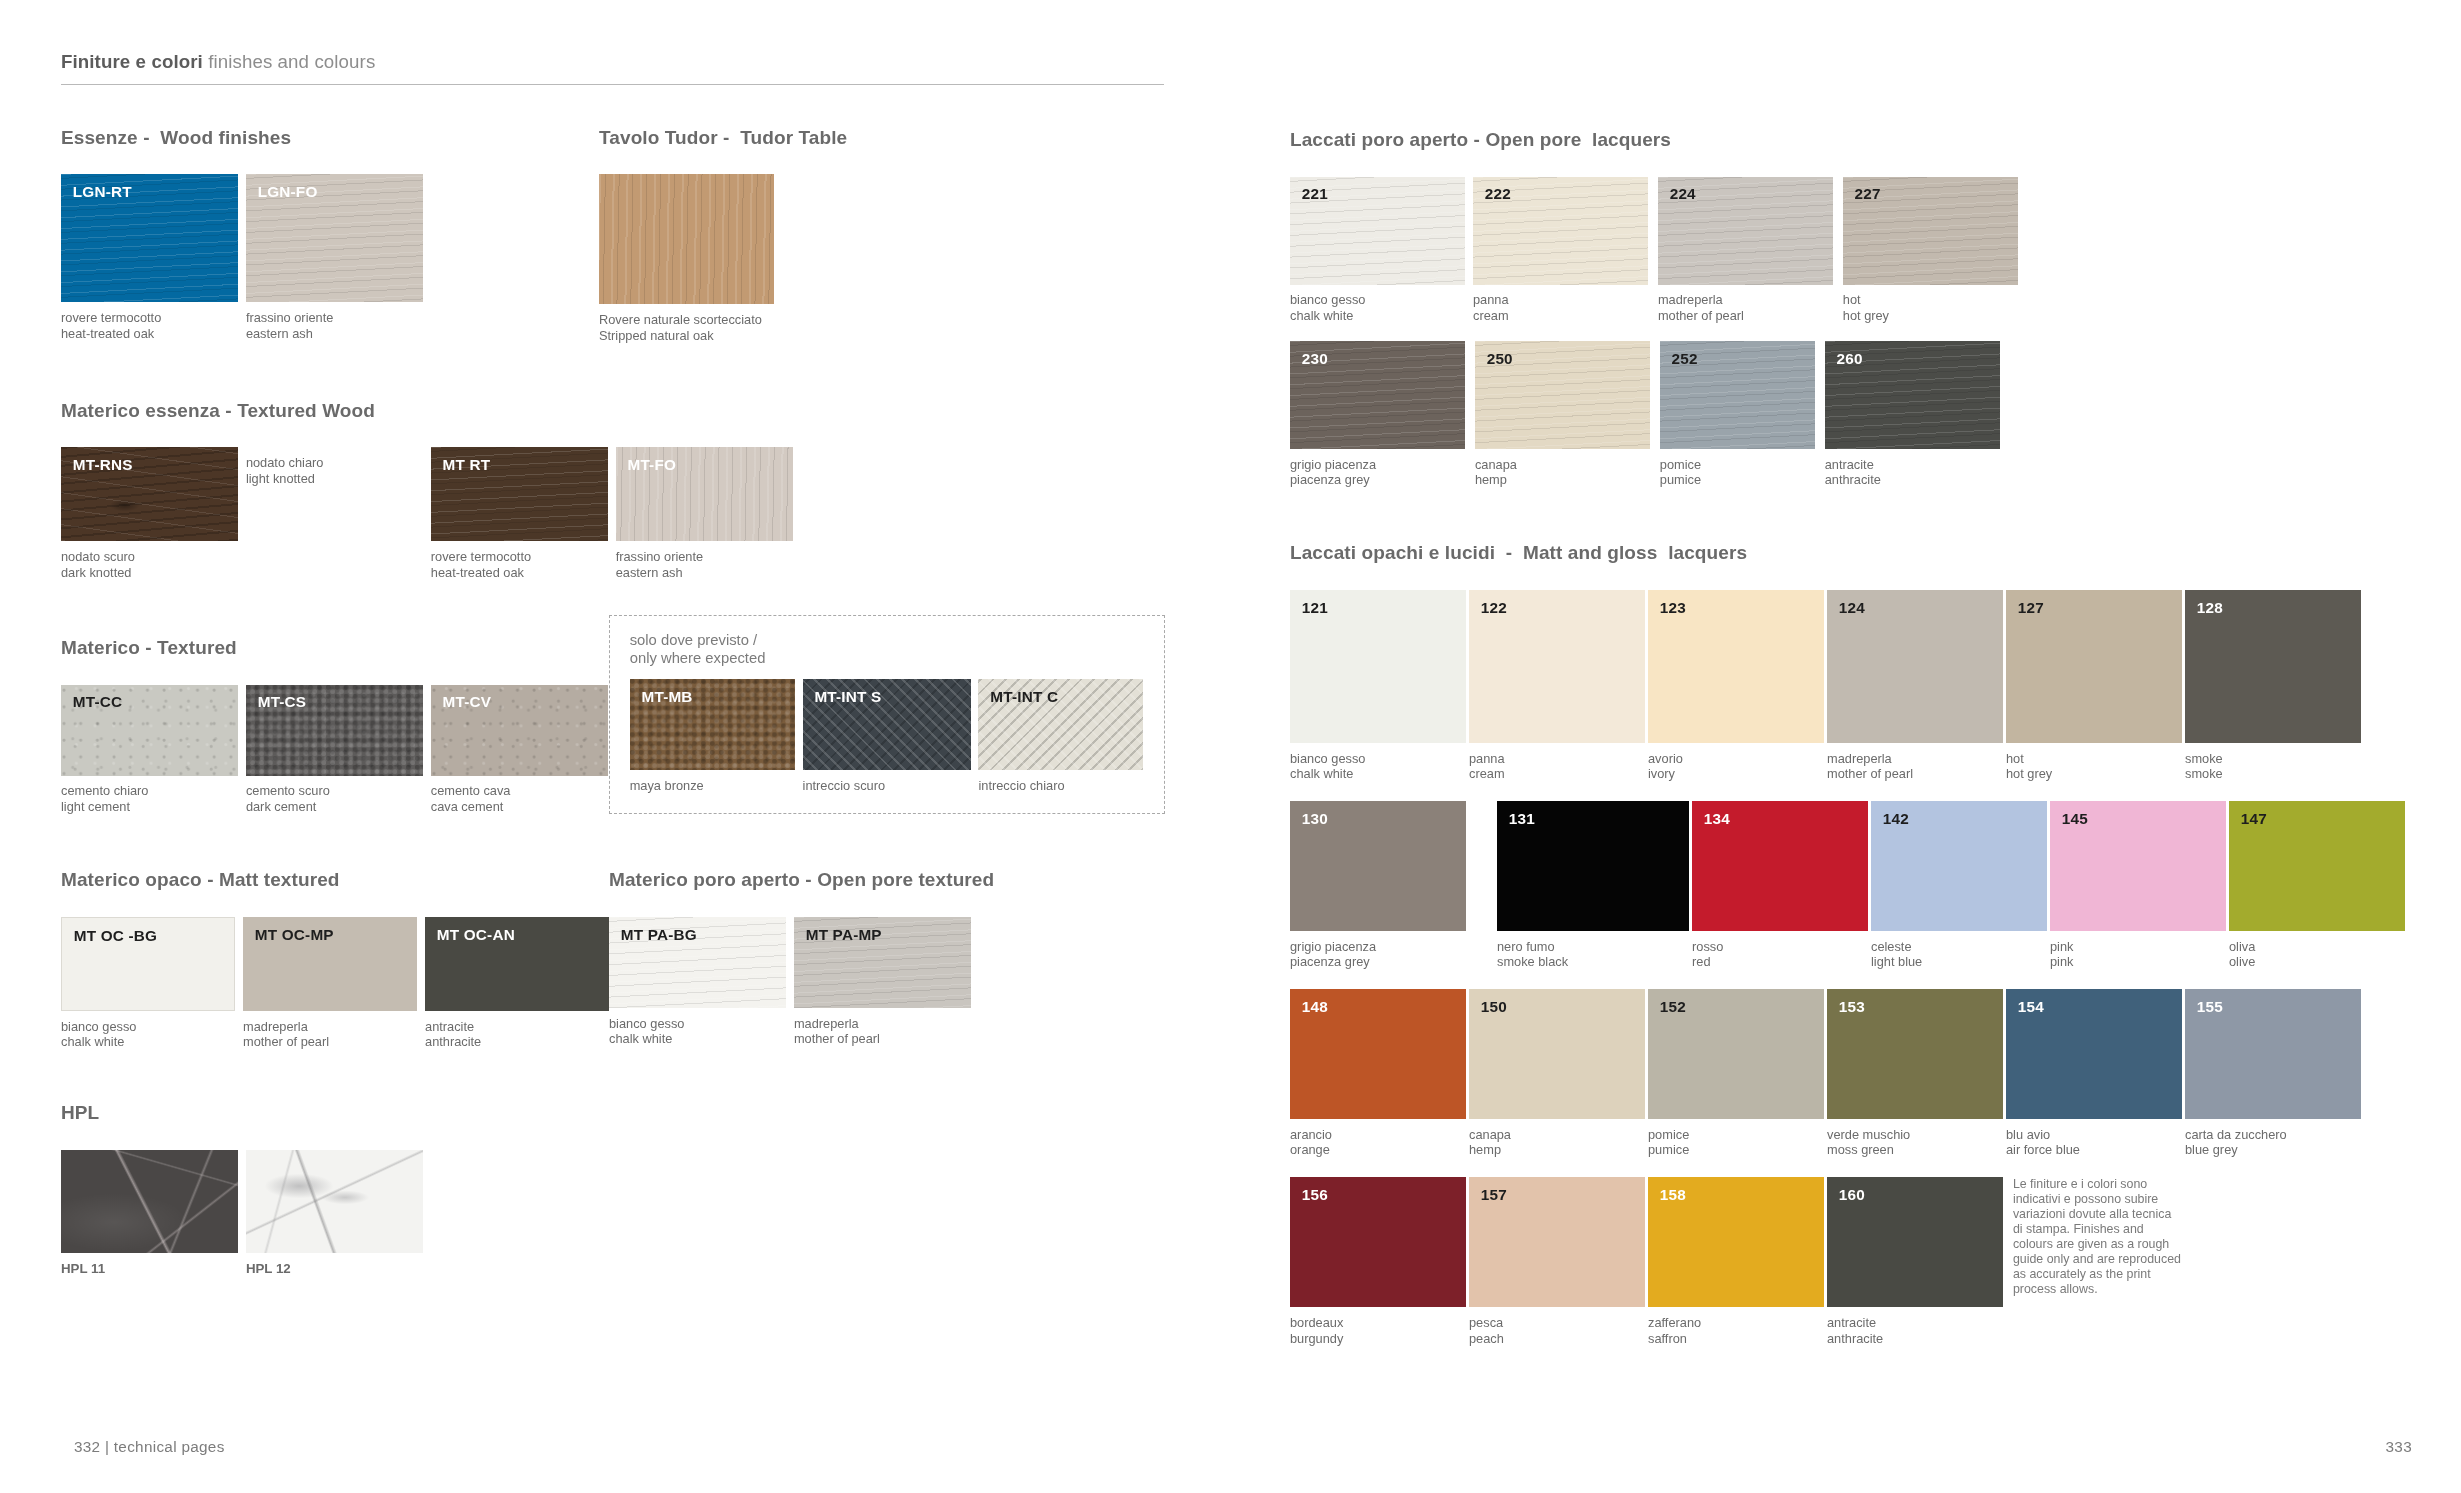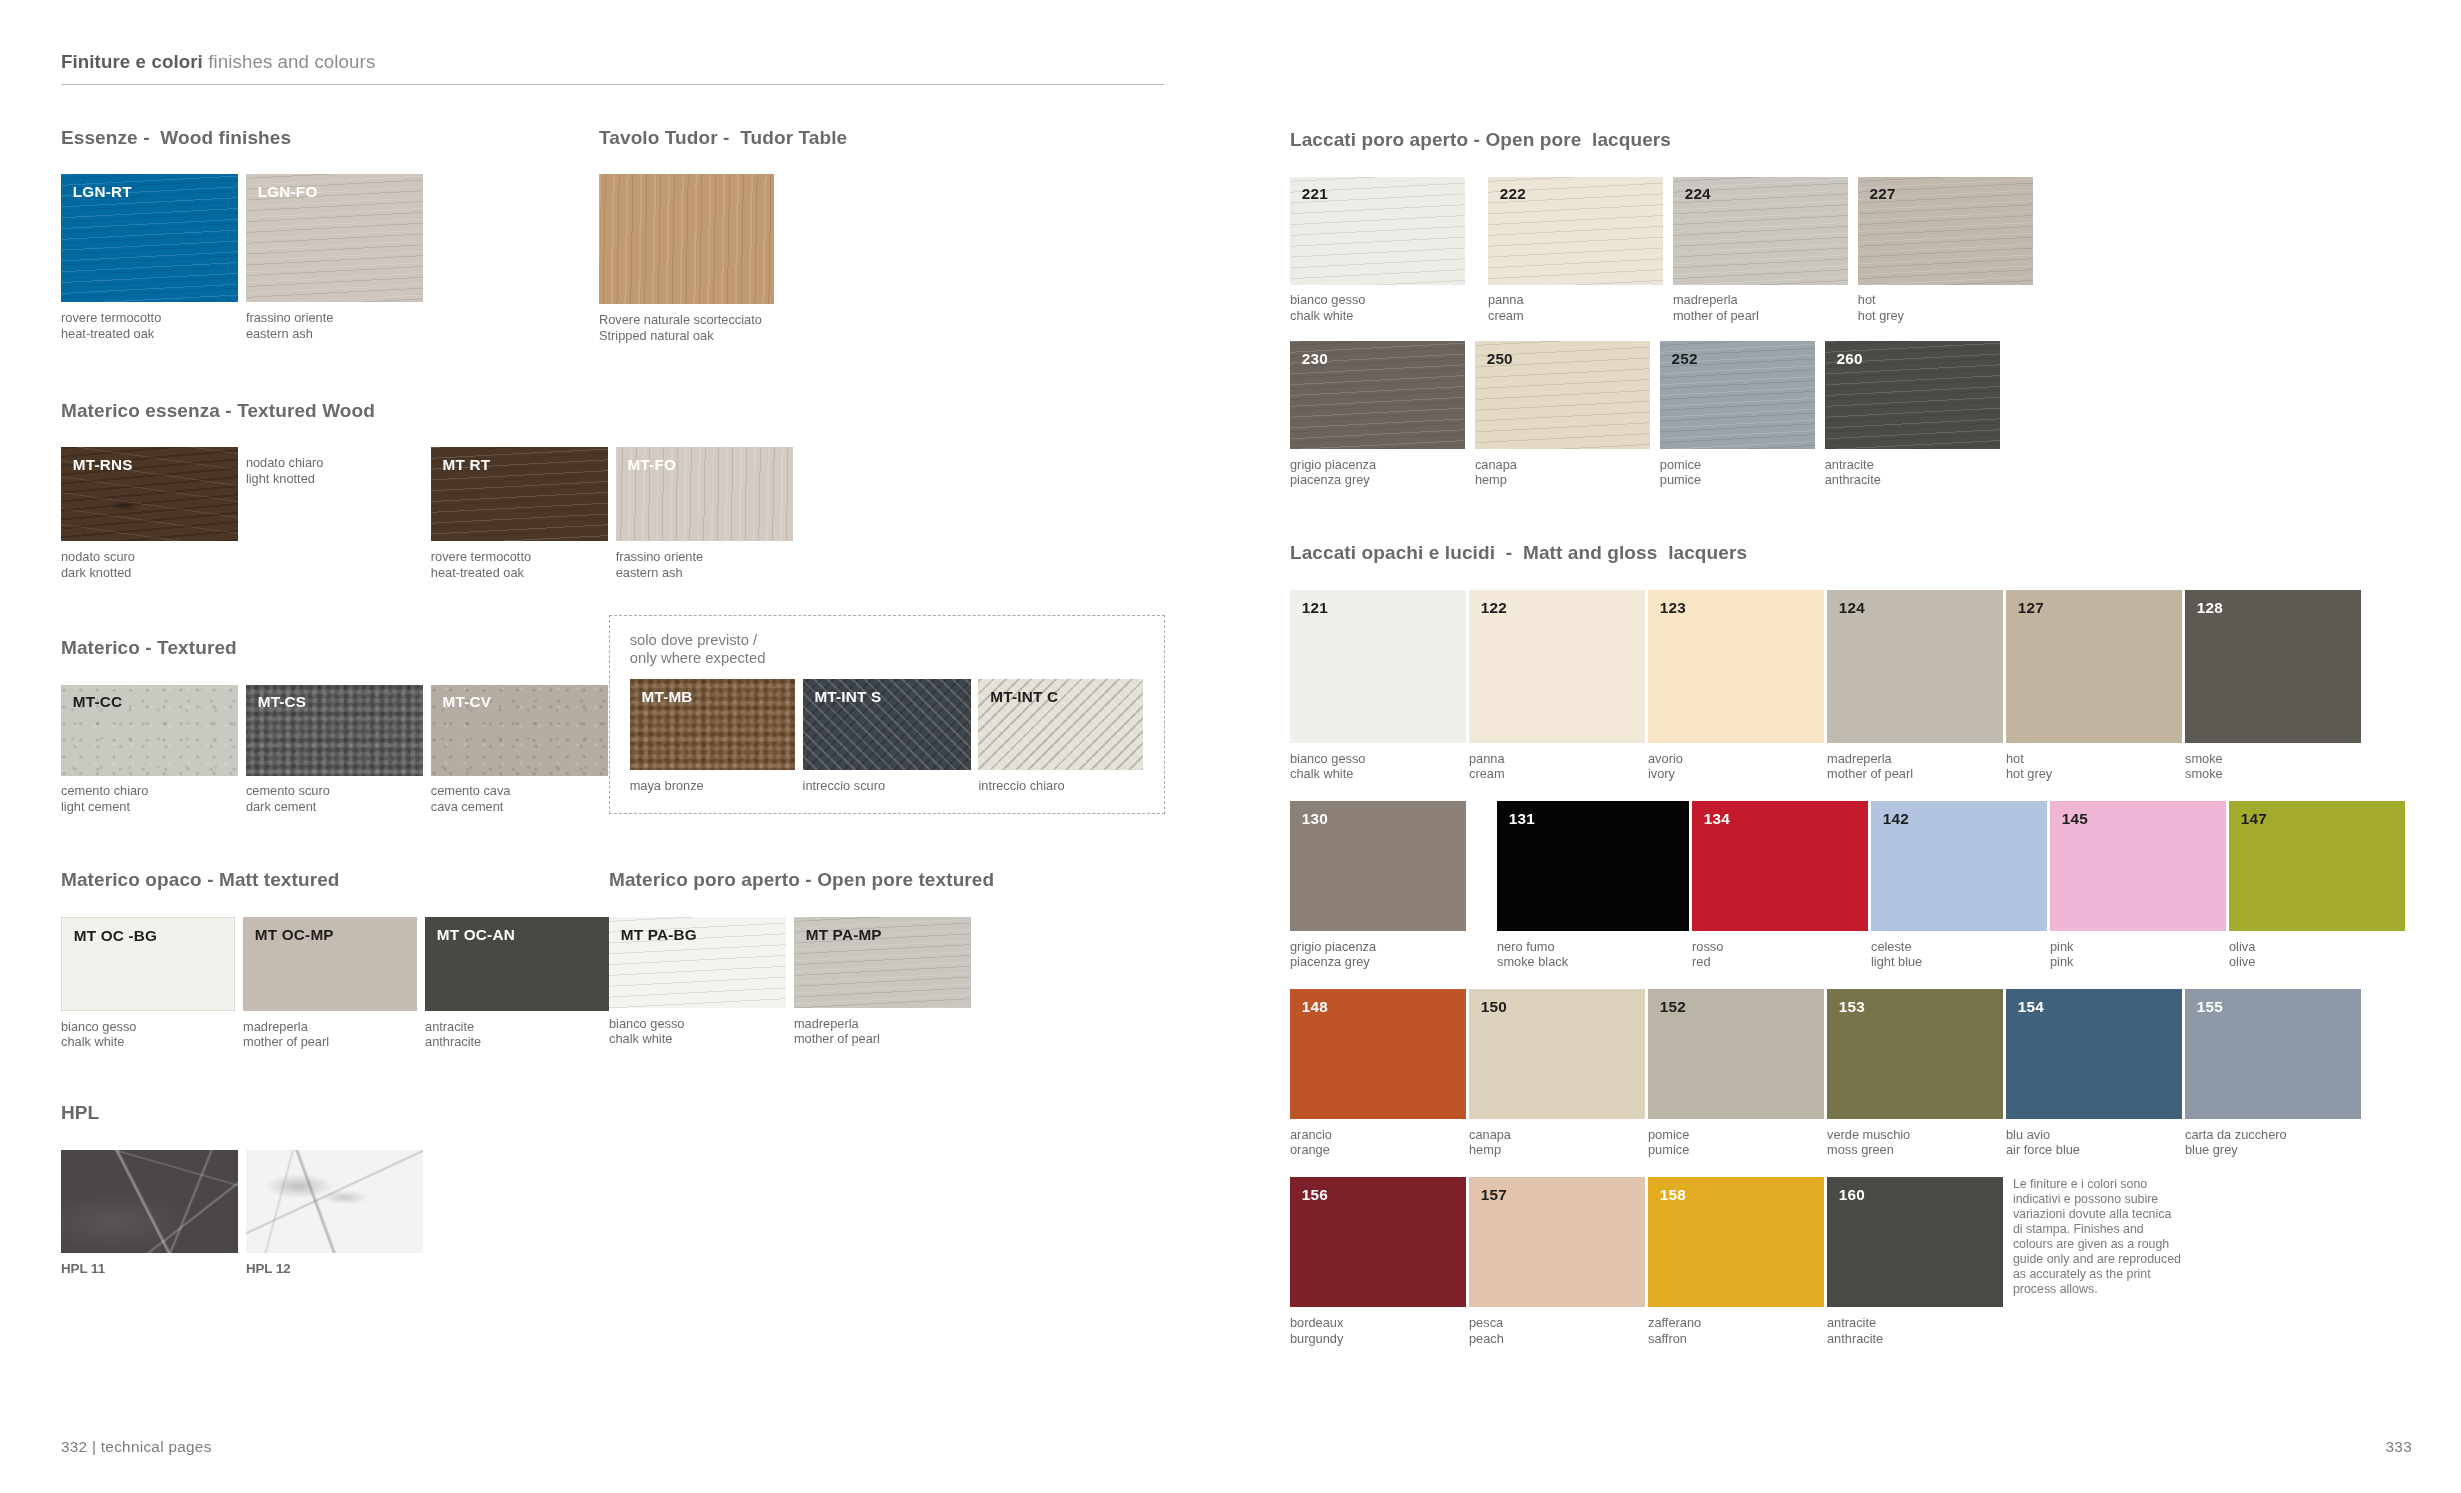--- a/index.html
+++ b/index.html
@@ -183,21 +183,21 @@
   }
 
   
   .footer {
     position: absolute;
     bottom: 37px;
     font-size: 15.3px;
     color: #7c7c7c;
     letter-spacing: 0.3px;
   }
-  .footer-left  { left: 61px; }
+  .footer-left  { left: 74px; }
   .footer-right { right: 49px; }
 
   .disclaimer {
     font-size: 12.4px;
     line-height: 15px;
     color: #7a7a7a;
     width: 169px;
     white-space: pre-line;
   }
 
@@ -400,21 +400,21 @@
 
     <div class="footer footer-left">332  |  technical pages</div>
   </div>
 
   <div class="page page-right">
 
     <div class="blk" style="margin-top:78px;">
       <div class="sec-title">Laccati poro aperto - Open pore  lacquers</div>
 
       <div class="row">
-        <div class="sw" style="width:175px;margin-right:23px;">
+        <div class="sw" style="width:175px;margin-right:8px;">
           <div class="chip grain-h" style="height:108px;background:#eeece6;">
             <span class="code dark">221</span>
           </div>
           <div class="cap">bianco gesso
 chalk white</div>
         </div>
         <div class="sw" style="width:175px;margin-right:9.9px;">
           <div class="chip grain-h" style="height:108px;background:#ece5d5;">
             <span class="code dark">222</span>
           </div>

